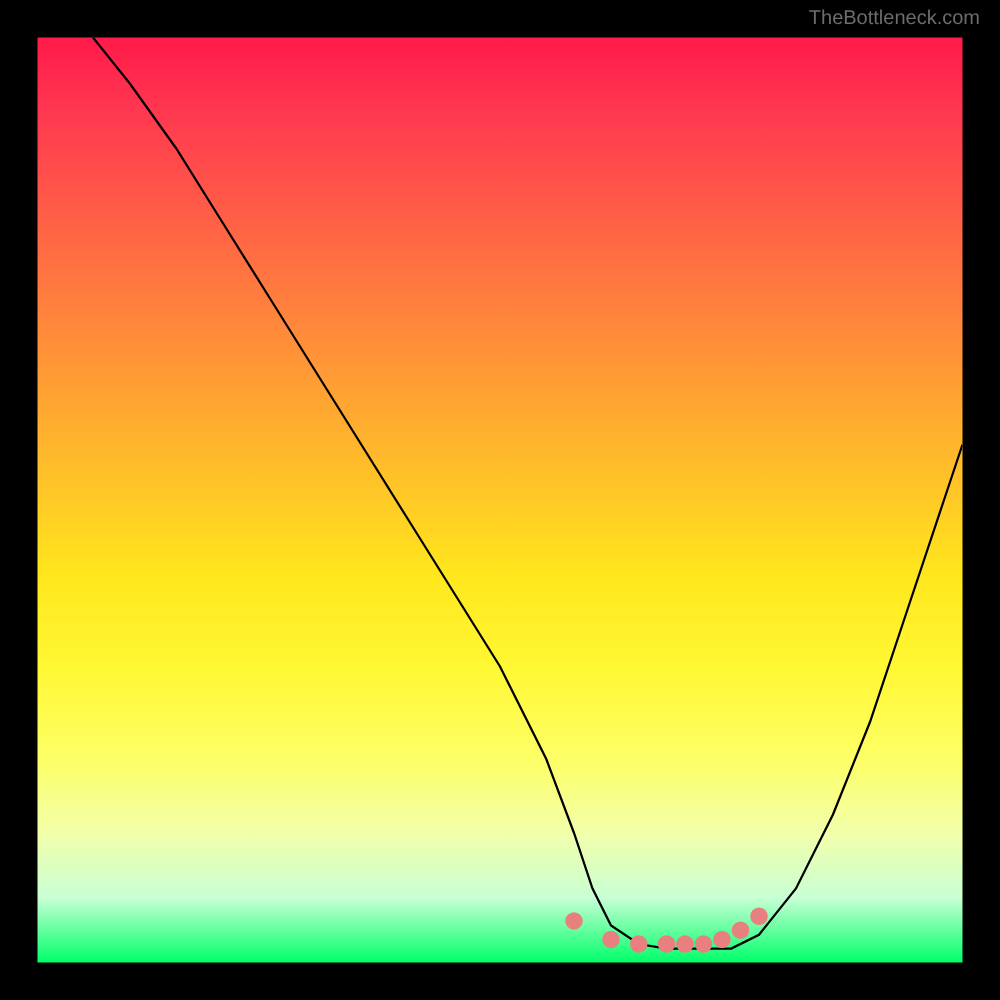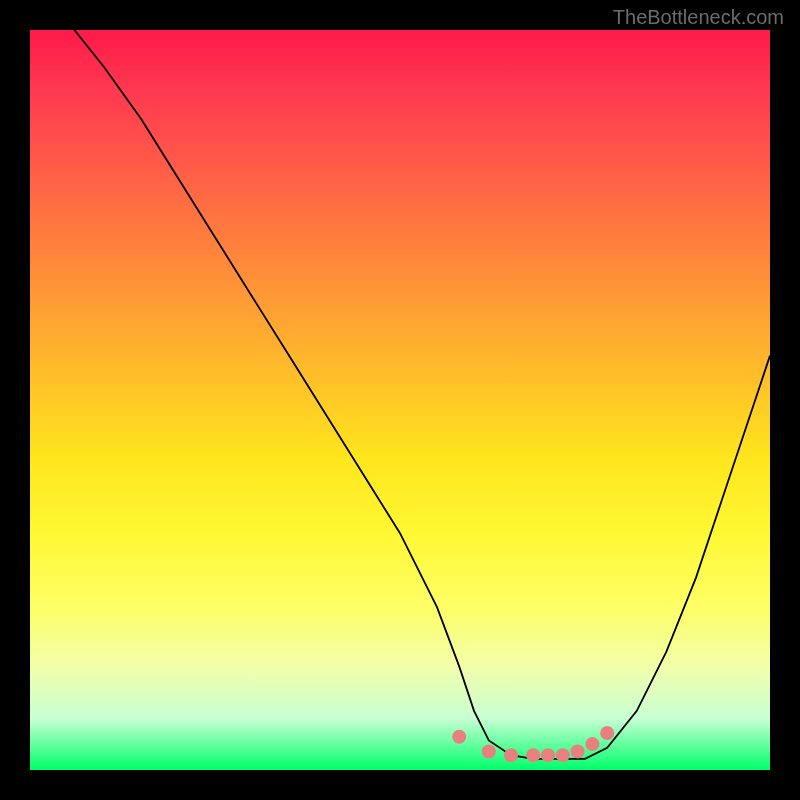--- a/index.html
+++ b/index.html
@@ -9,21 +9,21 @@
     background: #000;
     position: relative;
     font-family: Arial, sans-serif;
     overflow: hidden;
   }
   .watermark {
     position: absolute;
     top: 6px;
     right: 16px;
     color: #6c6c6c;
-    font-size: 20px;
+    font-size: 16px;
     z-index: 10;
   }
   .plot-area {
     position: absolute;
     left: 30px;
     top: 30px;
     width: 740px;
     height: 740px;
     background: linear-gradient(to bottom,
       #ff1a4a 0%,

